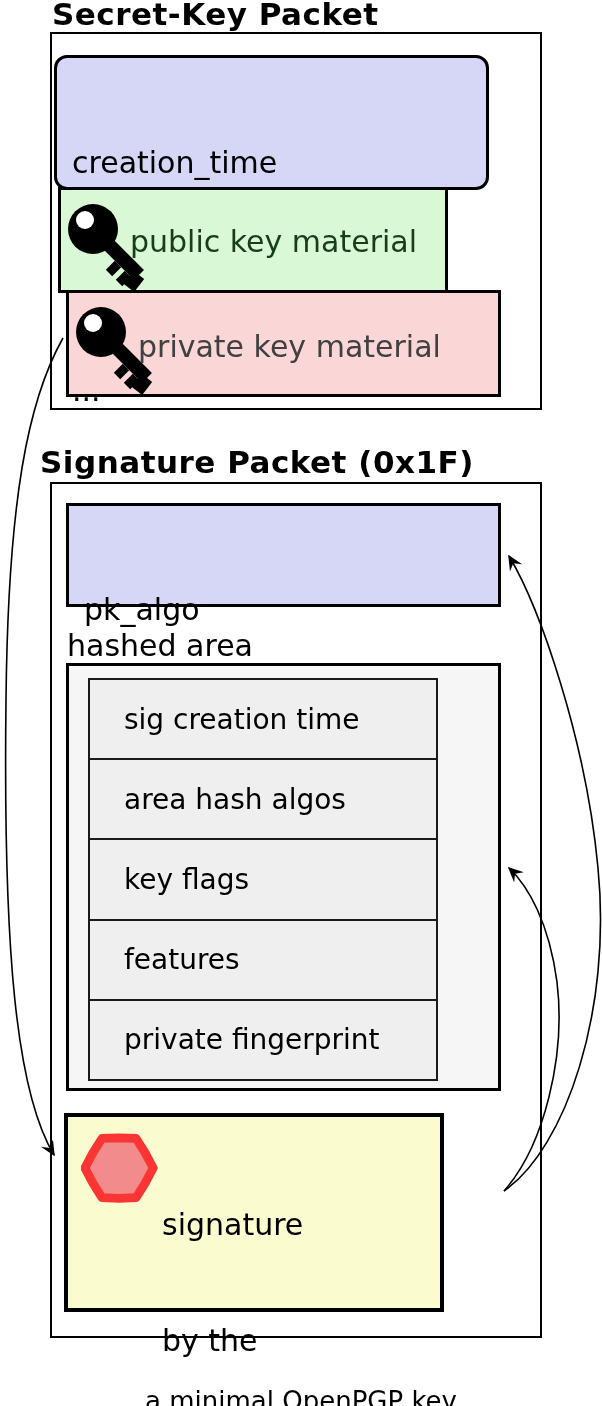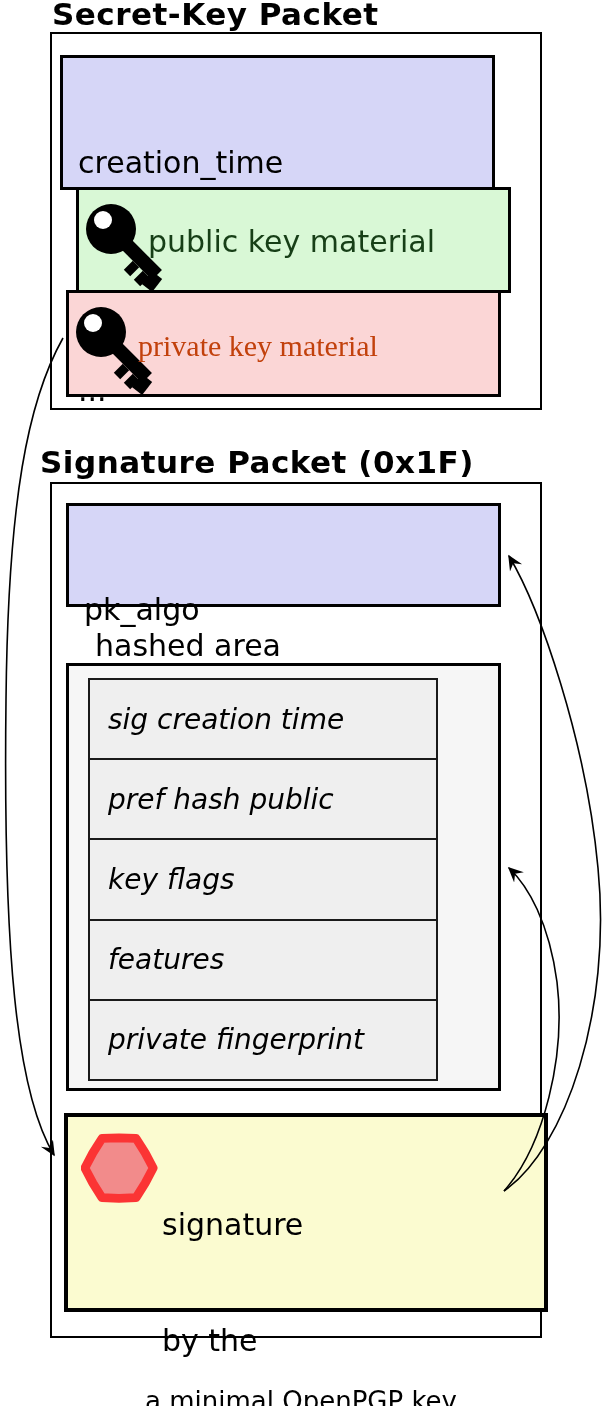--- a/index.html
+++ b/index.html
@@ -10,51 +10,51 @@
   }
   .abs{position:absolute;box-sizing:border-box;}
   .pkt-title{font-size:31px;font-weight:700;letter-spacing:0.5px;white-space:nowrap;}
   .outer-box{border:2px solid #000;background:#fff;}
   .hdr-box{background:#d6d6f7;border:3px solid #000;}
   .pub-box{background:#d9f8d6;border:3px solid #000;}
   .priv-box{background:#fbd6d6;border:3px solid #000;}
   .field-lines{font-size:30px;line-height:38px;white-space:pre;}
   .key-label{font-size:30px;white-space:nowrap;}
   .pub-label{color:#173f17;}
-  .priv-label{color:#c2410c;font-family:Liberation Serif, serif;}
-  .hashed-label{font-size:30px;white-space:nowrap;margin-left:28px;}
+  .priv-label{color:#404040;}
+  .hashed-label{font-size:30px;white-space:nowrap;}
   .hashed-box{background:#f6f6f6;border:3px solid #000;}
   .rows{border:2px solid #1a1a1a;background:#efefef;display:flex;flex-direction:column;}
-  .row{flex:1 1 0;display:flex;align-items:center;padding-left:18px;
-       font-size:28px;border-bottom:2px solid #1a1a1a;background:#efefef;font-style:italic;}
+  .row{flex:1 1 0;display:flex;align-items:center;padding-left:34px;
+       font-size:28px;border-bottom:2px solid #1a1a1a;background:#efefef;}
   .row:last-child{border-bottom:none;}
   .sig-box{background:#fbfbd0;border:4px solid #000;}
   .sig-lines{font-size:30px;line-height:38.5px;white-space:pre;}
   .caption{font-size:26px;text-align:center;width:602px;}
   svg{display:block;}
   .overlay{position:absolute;left:0;top:0;pointer-events:none;}
 </style>
 </head>
 <body>
 
 <div class="page">
 
   <div class="abs pkt-title" style="left:52px;top:-4px;">Secret-Key Packet</div>
 
   <div class="abs outer-box" style="left:50px;top:32px;width:492px;height:378px;"></div>
 
-  <div class="abs hdr-box" style="left:60px;top:55px;width:435px;height:135px;">
+  <div class="abs hdr-box" style="left:54px;top:55px;width:435px;height:135px;border-radius:13px;">
     <div class="field-lines" style="position:absolute;left:15px;top:10px;">
       <div>creation_time</div>
       <div>pk_algo</div>
       <div>...</div>
     </div>
   </div>
 
-  <div class="abs pub-box" style="left:76px;top:187px;width:435px;height:106px;">
+  <div class="abs pub-box" style="left:58px;top:187px;width:390px;height:106px;">
     <svg class="abs" style="left:4px;top:12px;" width="84" height="90" viewBox="0 0 84 90">
       <circle cx="28" cy="27" r="25" fill="#000"></circle>
       <circle cx="20" cy="18" r="9" fill="#fff"></circle>
       <g stroke="#000" fill="none">
         <line x1="42" y1="41" x2="74" y2="73" stroke-width="14"></line>
         <line x1="53" y1="62" x2="44" y2="71" stroke-width="9"></line>
         <line x1="63" y1="72" x2="54" y2="81" stroke-width="9"></line>
         <line x1="74" y1="73" x2="64" y2="86" stroke-width="13"></line>
       </g>
     </svg>
@@ -84,28 +84,28 @@
       <div>pk_algo</div>
       <div>hash_algo</div>
     </div>
   </div>
 
   <div class="abs hashed-label" style="left:67px;top:628px;">hashed area</div>
 
   <div class="abs hashed-box" style="left:66px;top:663px;width:435px;height:428px;">
     <div class="rows abs" style="left:19px;top:12px;width:350px;height:403px;">
       <div class="row">sig creation time</div>
-      <div class="row">pref hash public</div>
+      <div class="row">area hash algos</div>
       <div class="row">key flags</div>
       <div class="row">features</div>
       <div class="row">private fingerprint</div>
     </div>
   </div>
 
-  <div class="abs sig-box" style="left:64px;top:1113px;width:484px;height:199px;padding-left:21px;">
+  <div class="abs sig-box" style="left:64px;top:1113px;width:380px;height:199px;padding-left:21px;">
     <svg class="abs" style="left:13px;top:12px;" width="78" height="80" viewBox="0 0 78 82">
       <path d="M73,40 L64.8,55.5 L55.5,70.3 L38,71 L20.5,70.3 L11.2,55.5 L3,40
                L11.2,24.5 L20.5,9.7 L38,9 L55.5,9.7 L64.8,24.5 Z" fill="#f28b8b" stroke="#fb3434" stroke-width="9" stroke-linejoin="round"></path>
     </svg>
     <div class="sig-lines" style="position:absolute;left:94px;top:12px;">
       <div>signature</div>
       <div>by the</div>
       
       
     </div>

